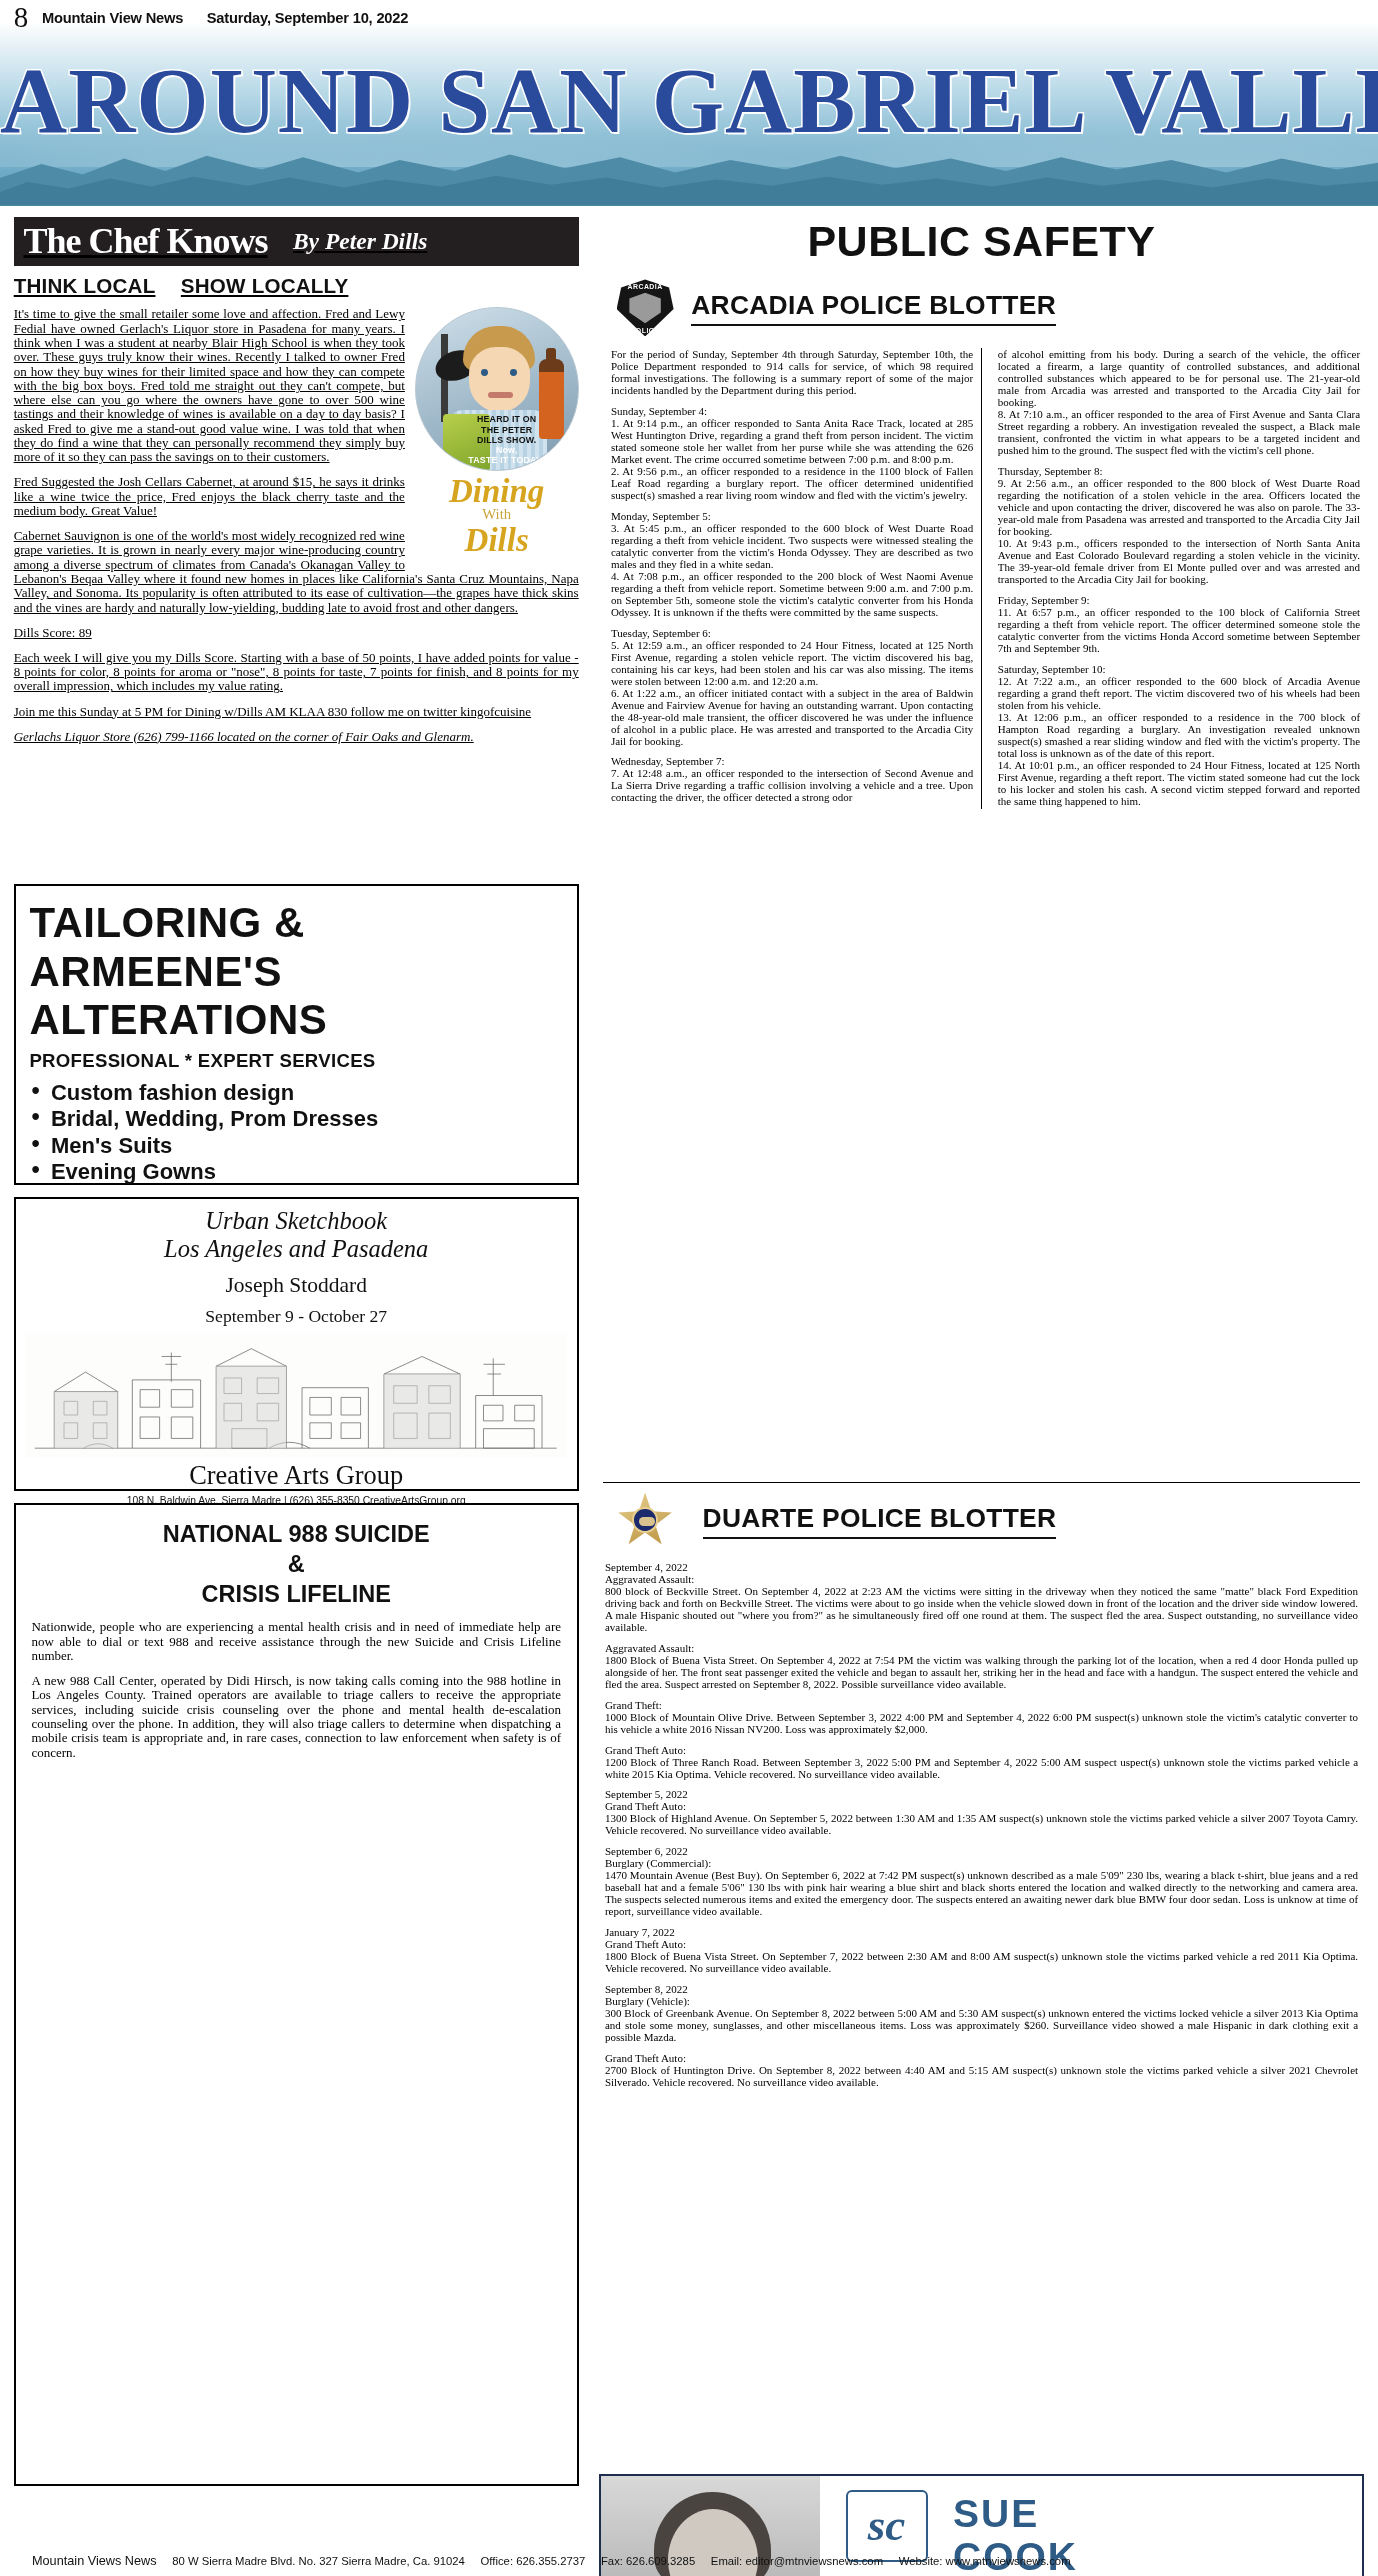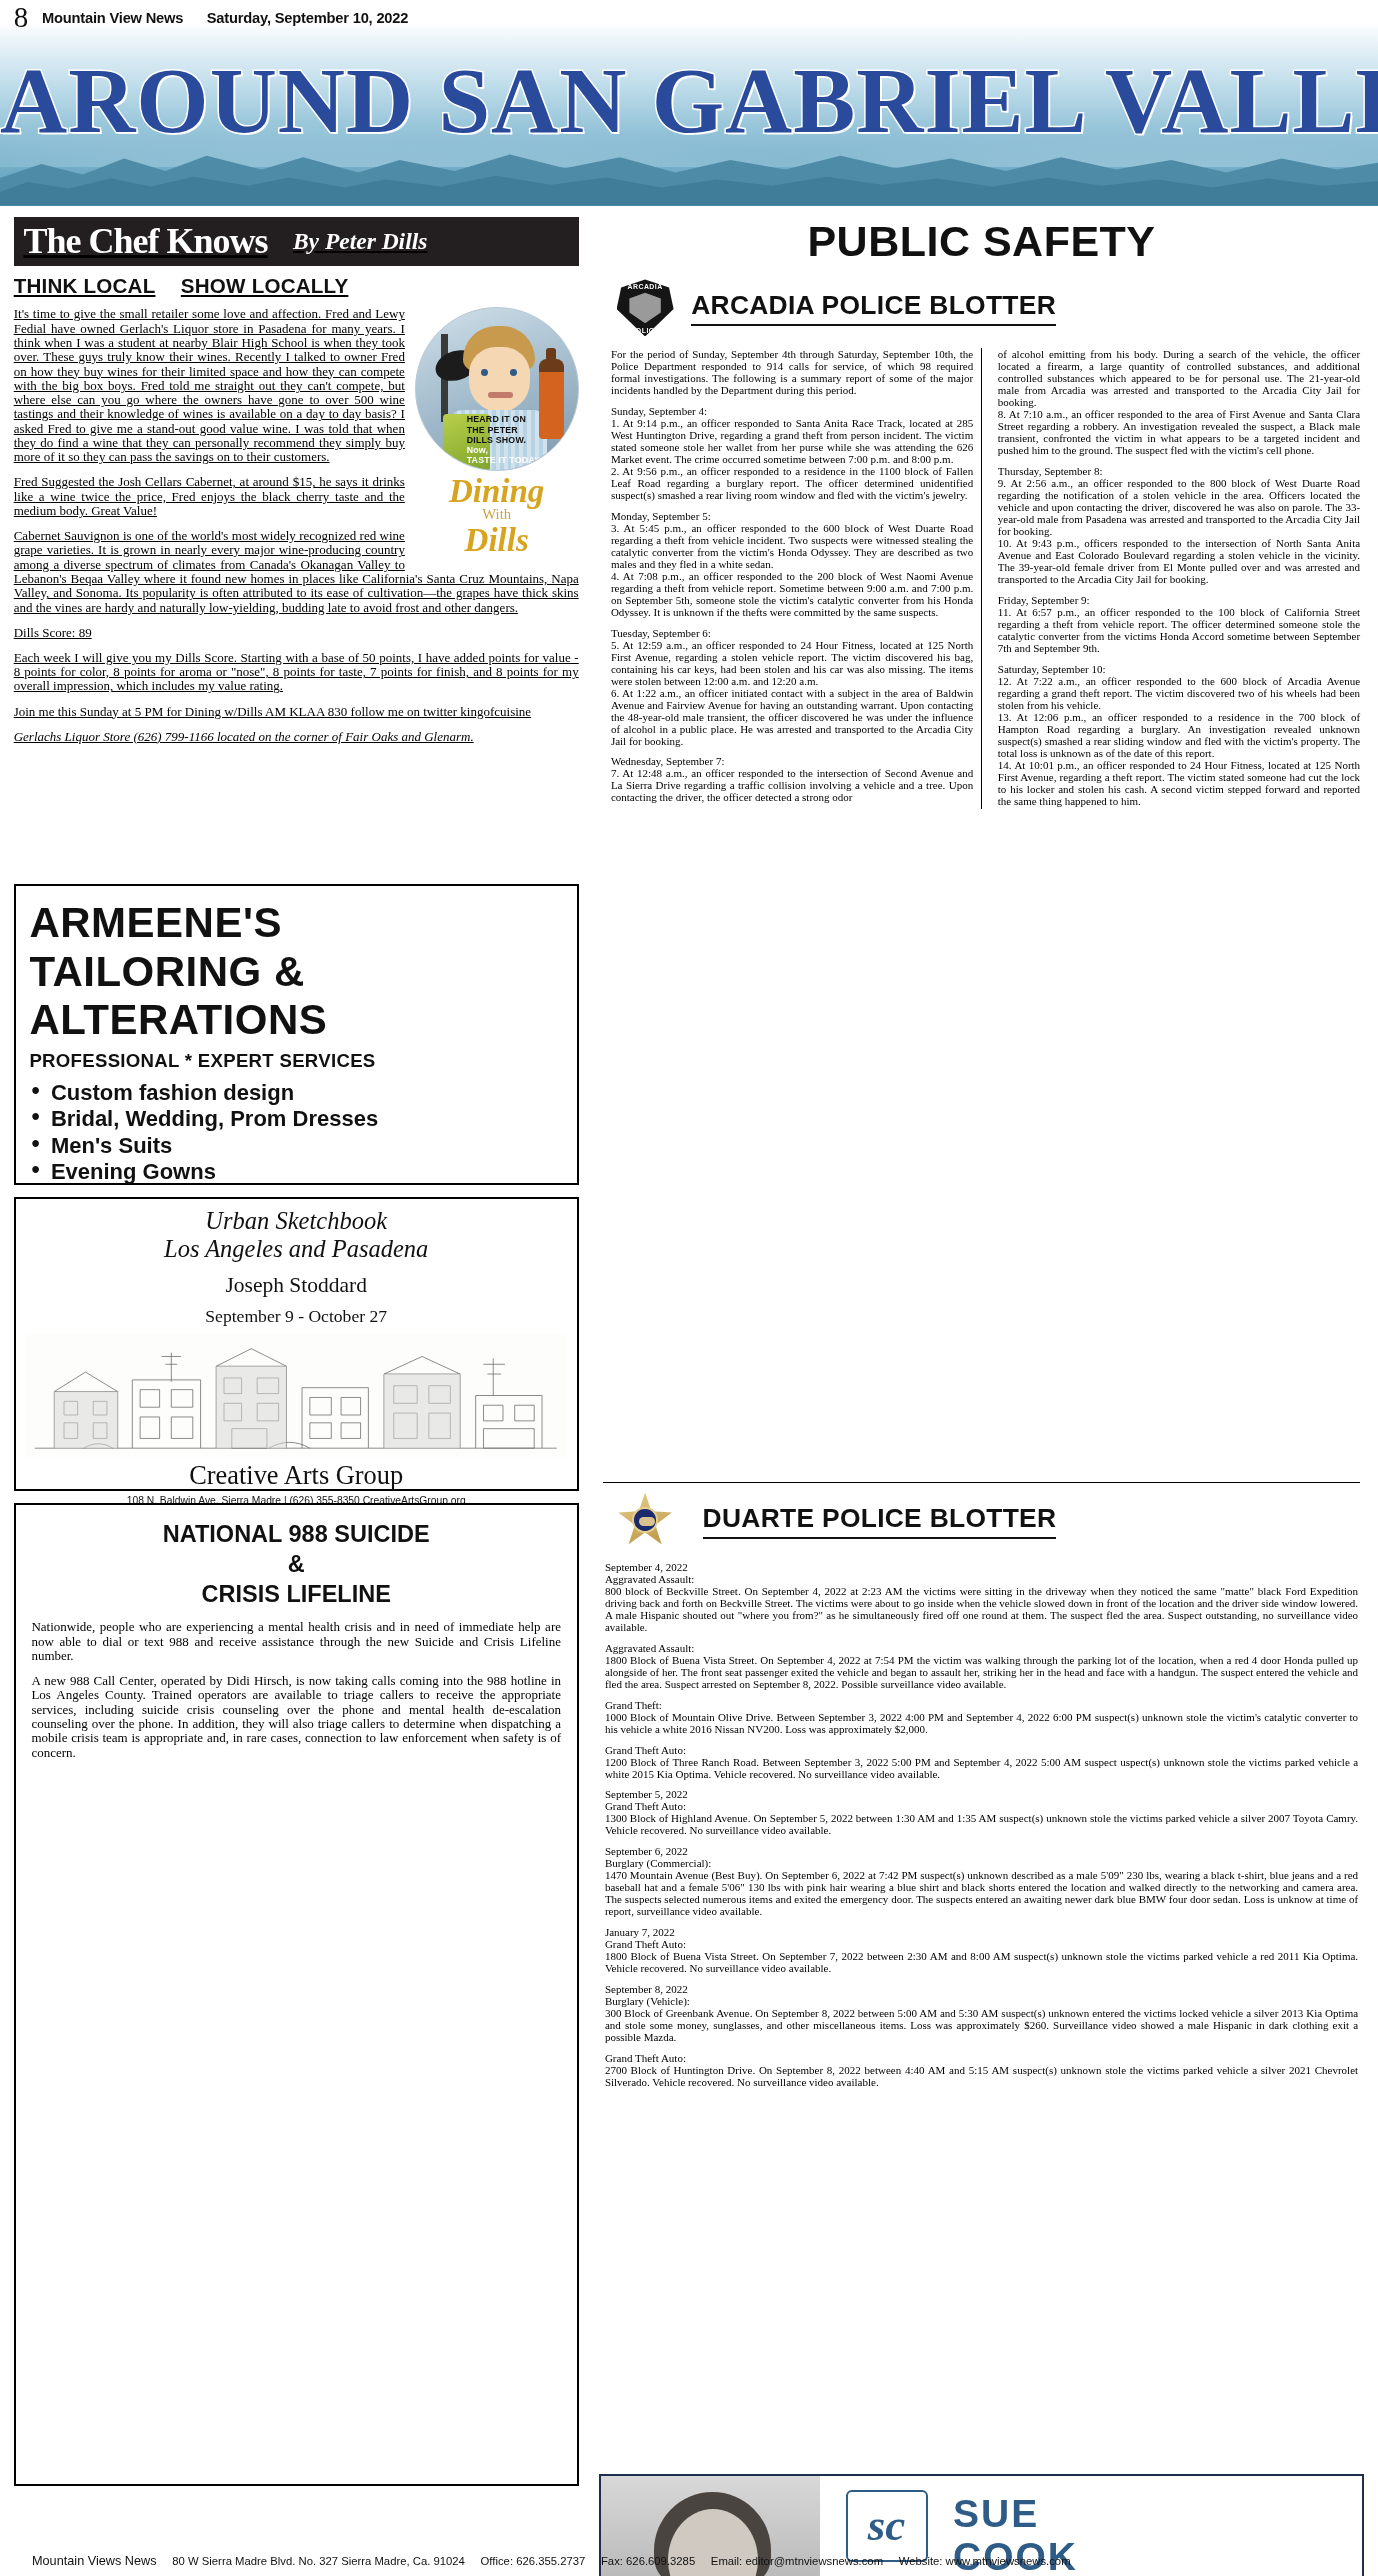--- a/index.html
+++ b/index.html
@@ -140,21 +140,21 @@
     content:""; position:absolute; left:7.8px; top:-11.7px; width:9.8px;height:13.7px;
     background:#6b3b1a; border-radius:2.9px;
   }
   .cav-bag{
     position:absolute; left:27px; top:106px; width:47px;height:57px;
     background:linear-gradient(160deg,#b8cf4a,#7fa52c); border-radius:3.9px;
   }
   .cav-txt{
     position:absolute; left:51px; top:106px; width:80px;
     font-family:"Liberation Sans", sans-serif;
-    font-size:8.8px; font-weight:700; color:#111; text-align:left; line-height:1.15;
+    font-size:8.8px; font-weight:700; color:#111; text-align:center; line-height:1.15;
     letter-spacing:0.2px;
   }
   .cav-txt .w{ color:#fff; }
   .dining-logo{
     width:164px; text-align:center; margin-top:3.9px;
     font-family:"Liberation Serif", serif;
   }
   .dining-logo .d1{
     display:block; font-style:italic; font-weight:700; font-size:33px;
     color:#d7a41f; line-height:1;
@@ -418,22 +418,22 @@
       <p>Fred Suggested the Josh Cellars Cabernet, at around $15,  he says it drinks like a wine twice the price, Fred enjoys the black cherry taste and the medium body. Great Value!</p>
       <p>Cabernet Sauvignon is one of the world's most widely recognized red wine grape varieties. It is grown in nearly every major wine-producing country among a diverse spectrum of climates from Canada's Okanagan Valley to Lebanon's Beqaa Valley where it found new homes in places like California's Santa Cruz Mountains, Napa Valley, and Sonoma.  Its popularity is often attributed to its ease of cultivation—the grapes have thick skins and the vines are hardy and naturally low-yielding, budding late to avoid frost and other dangers.</p>
       <p>Dills Score: 89</p>
       <p> Each week I will give you my Dills Score. Starting with a base of 50 points, I have added points for value - 8 points for color, 8 points for aroma or "nose", 8 points for taste, 7 points for finish, and 8 points for my overall impression, which includes my value rating.</p>
       <p>Join me this Sunday at 5 PM for Dining w/Dills AM KLAA 830 follow me on twitter kingofcuisine</p>
       <p style="font-style:italic">  Gerlachs Liquor Store (626) 799-1166 located on the corner of Fair Oaks and Glenarm.</p>
     </div>
   </div>
 
   <div class="ad-armeene">
+    <div class="arm-title">TAILORING &amp;</div>
     <div class="arm-title">ARMEENE'S</div>
-    <div class="arm-title">TAILORING &amp;</div>
     <div class="arm-title">ALTERATIONS</div>
     <div class="arm-sub">PROFESSIONAL * EXPERT SERVICES</div>
     <ul class="arm-list">
       <li>Custom fashion design</li>
       <li>Bridal, Wedding, Prom Dresses</li>
       <li>Men's Suits</li>
       <li>Evening Gowns</li>
     </ul>
     <div class="arm-appt">BY APPOINTMENT ONLY</div>
     <div class="arm-phone">661-900-4791</div>

